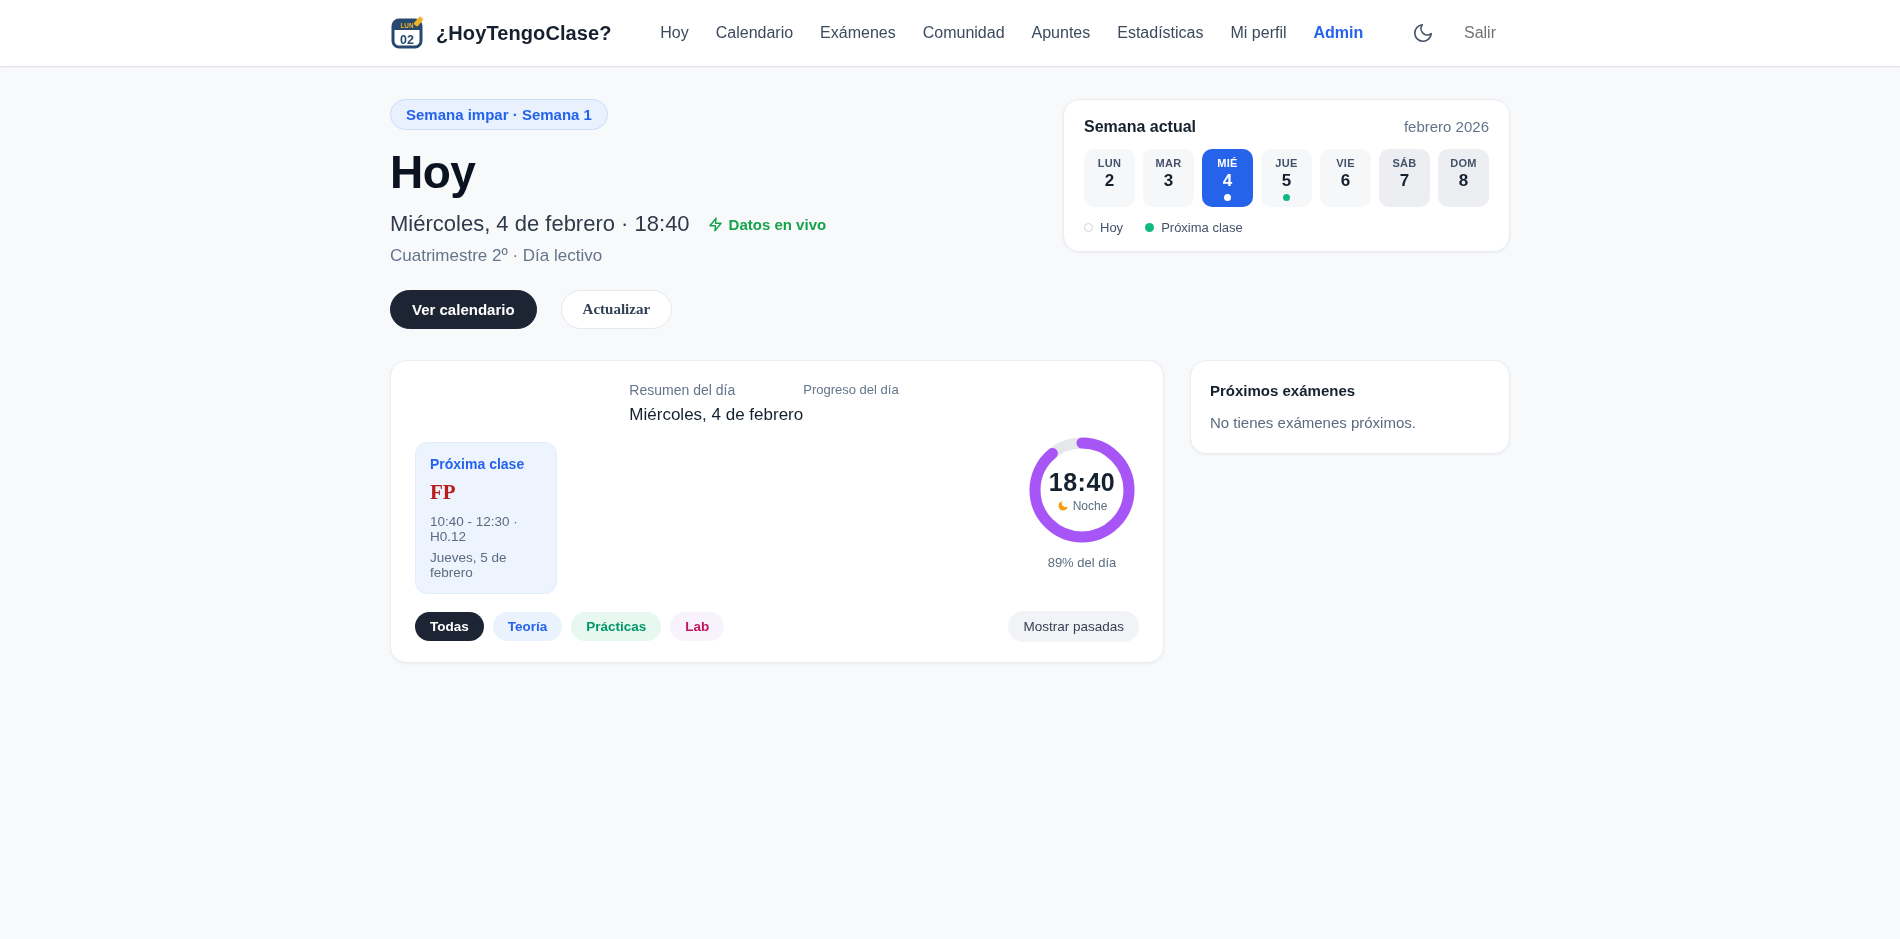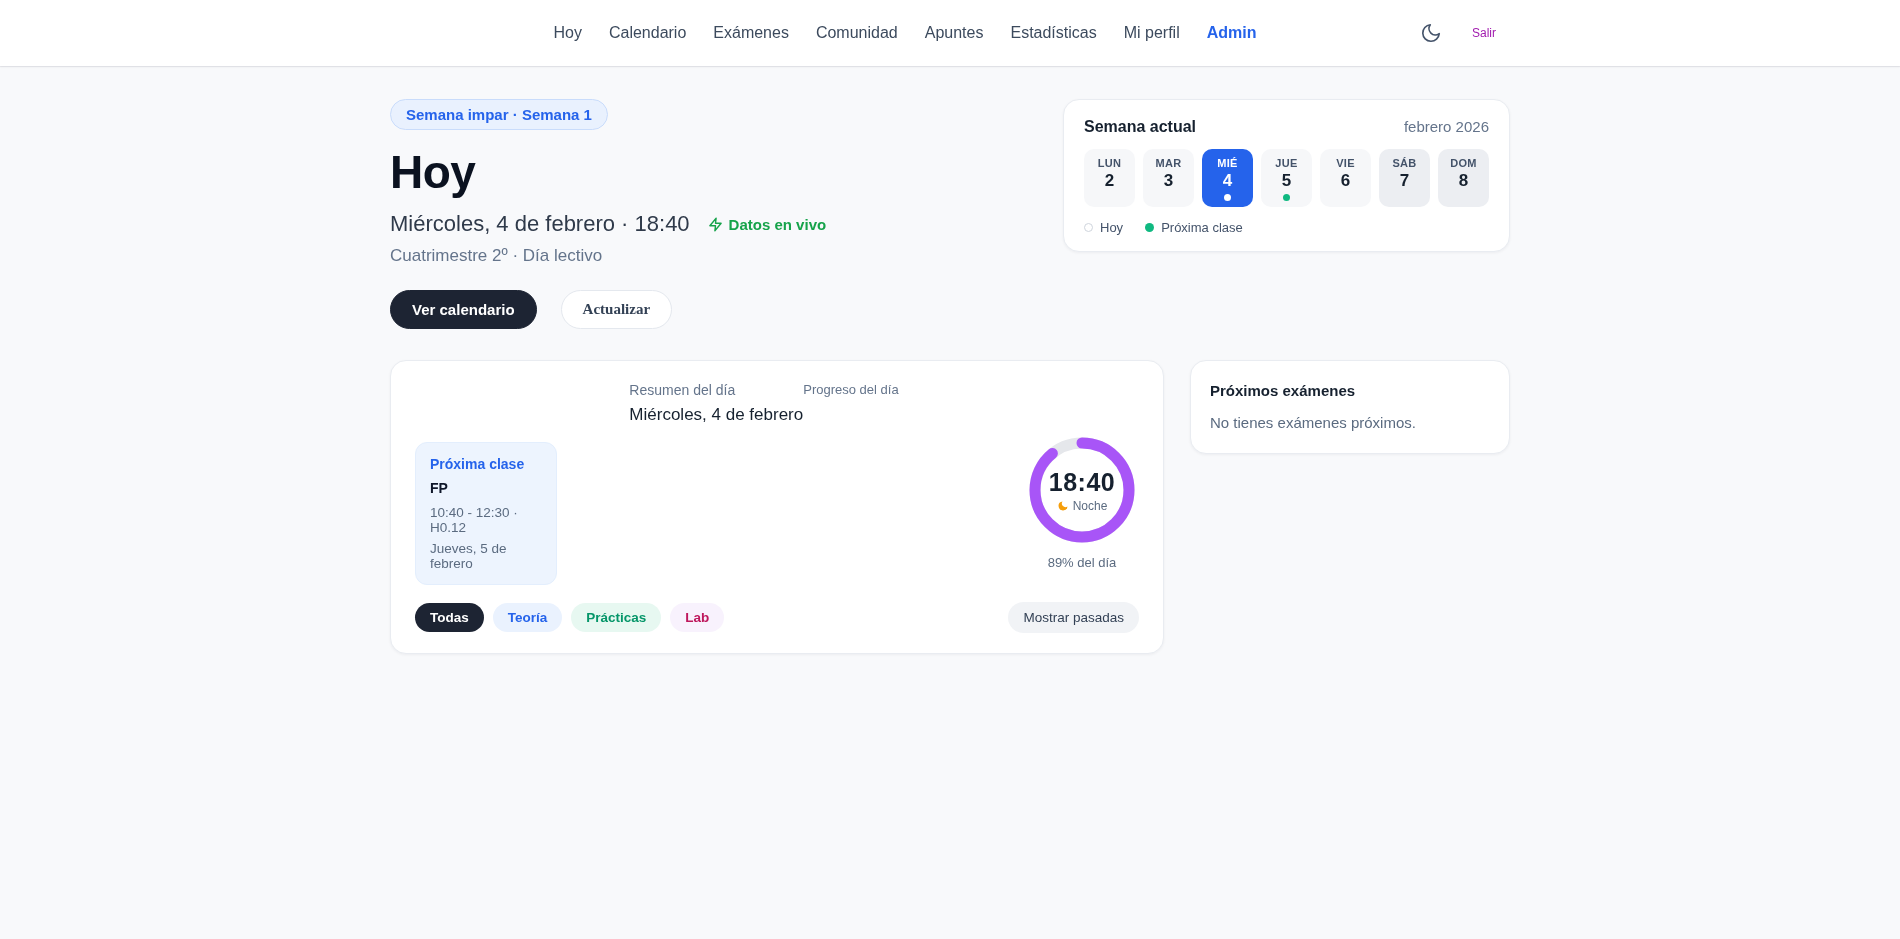--- a/index.html
+++ b/index.html
@@ -18,21 +18,21 @@
     width:1120px; margin:0 auto; height:100%;
     display:flex; align-items:center;
   }
   .brand { display:flex; align-items:center; gap:10px; cursor:pointer; }
   .brand-name { font-size:20px; font-weight:700; color:#16212f; letter-spacing:.1px; }
   nav { flex:1; display:flex; justify-content:center; align-items:center; gap:27px; }
   .nav-link { font-size:16px; color:#3c4a5d; text-decoration:none; cursor:pointer; }
   .nav-link.accent { color:#2563eb; font-weight:600; }
   .nav-right { display:flex; align-items:center; gap:30px; padding-right:14px; }
   .icon-btn { background:none; border:none; cursor:pointer; display:flex; align-items:center; color:#44536a; }
-  .logout { background:none; border:none; font-size:12px; color:#a21caf; cursor:pointer; font-family:inherit; }
+  .logout { background:none; border:none; font-size:16px; color:#737373; cursor:pointer; font-family:inherit; }
 
   
   main { width:1120px; margin:0 auto; padding-top:33px; }
   .hero-row { display:flex; justify-content:space-between; align-items:flex-start; }
 
   
   .badge {
     display:inline-block; background:#e9f1fe; border:1px solid #c9dcfb;
     color:#2563eb; font-size:15px; font-weight:600;
     padding:6px 15px; border-radius:999px;
@@ -86,21 +86,21 @@
   .summary-top { display:flex; justify-content:center; }
   .kicker { font-size:14px; color:#64748b; }
   .summary-date { font-size:17px; color:#16212f; margin-top:7px; }
   .progress-label { font-size:13px; color:#64748b; padding-right:26px; }
   .summary-mid { display:flex; justify-content:space-between; margin-top:17px; }
   .next-class-card {
     width:142px; background:#edf4fe; border:1px solid #e3eefd; border-radius:12px;
     padding:13px 14px; cursor:pointer;
   }
   .ncc-tag { font-size:14px; font-weight:700; color:#2563eb; }
-  .ncc-subject { font-size:14px; font-weight:800; color:#0f172a; margin-top:8px; }
+  .ncc-subject { font-size:21px; font-weight:800; color:#b91c1c; margin-top:8px;font-family:Liberation Serif, serif; }
   .ncc-time { font-size:13.5px; color:#5b6b80; margin-top:9px; }
   .ncc-day { font-size:13.5px; color:#5b6b80; margin-top:6px; }
   .progress-col { display:flex; flex-direction:column; align-items:center; margin-top:-6px; padding-right:3px; }
   .ring-wrap { position:relative; width:108px; height:108px; }
   .ring-center { position:absolute; inset:0; display:flex; flex-direction:column; align-items:center; justify-content:center; gap:2px; }
   .clock { font-size:25px; font-weight:800; color:#16212f; letter-spacing:.5px; }
   .period { display:flex; align-items:center; gap:4px; font-size:12px; color:#5b6b80; }
   .progress-caption { font-size:13px; color:#5b6b80; margin-top:11px; }
   .summary-bottom { display:flex; justify-content:space-between; align-items:center; margin-top:17px; }
   .chips { display:flex; gap:9px; align-items:center; }
@@ -114,20 +114,30 @@
   
   .exams-card { width:320px; padding:21px 19px 22px; }
   .exams-title { font-size:15px; font-weight:700; color:#16212f; }
   .exams-empty { font-size:15px; color:#5b6b80; margin-top:15px; }
 </style>
 </head>
 <body>
 
 <header>
   <div class="header-inner">
+    <div class="brand">
+      <svg width="36" height="36" viewBox="0 0 36 36">
+        <rect x="3" y="5" width="28" height="27" rx="6" fill="#ffffff" stroke="#27496d" stroke-width="3"></rect>
+        <path d="M3 11 a6 6 0 0 1 6-6 h16 a6 6 0 0 1 6 6 v4 H3 Z" fill="#27496d"></path>
+        <text x="17" y="13" text-anchor="middle" font-size="6.4" font-weight="bold" fill="#f0b429" font-family="Liberation Sans, sans-serif">LUN</text>
+        <text x="17" y="28.5" text-anchor="middle" font-size="12.5" font-weight="bold" fill="#27496d" font-family="Liberation Sans, sans-serif">02</text>
+        <rect x="26" y="1.5" width="5" height="10" rx="1.5" transform="rotate(40 28.5 6.5)" fill="#f0b429"></rect>
+      </svg>
+      <span class="brand-name">¿HoyTengoClase?</span>
+    </div>
 
     <nav id="main-nav">
         <a class="nav-link">Hoy</a>
         <a class="nav-link">Calendario</a>
         <a class="nav-link">Exámenes</a>
         <a class="nav-link">Comunidad</a>
         <a class="nav-link">Apuntes</a>
         <a class="nav-link">Estadísticas</a>
         <a class="nav-link">Mi perfil</a>
         <a class="nav-link accent">Admin</a>

